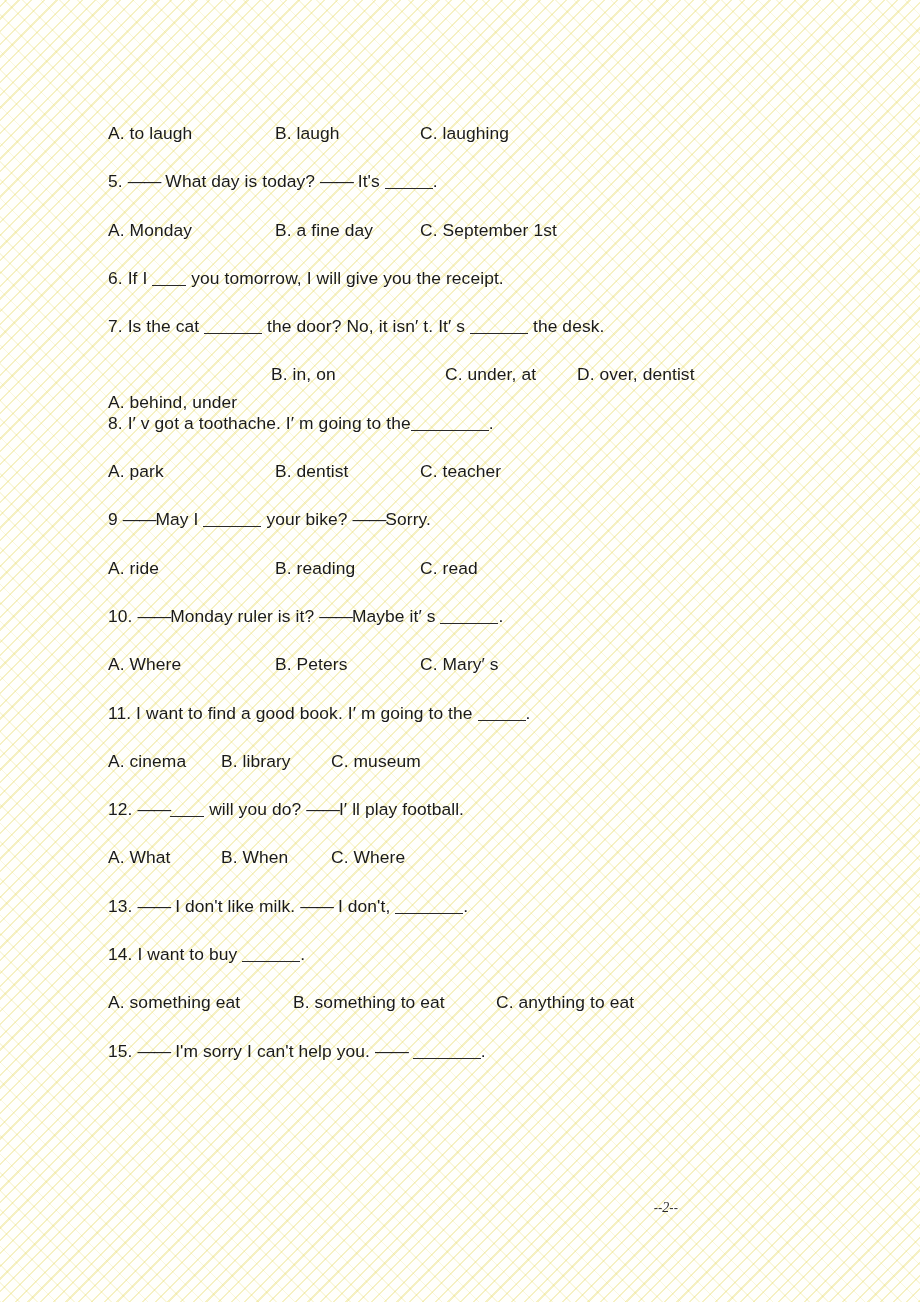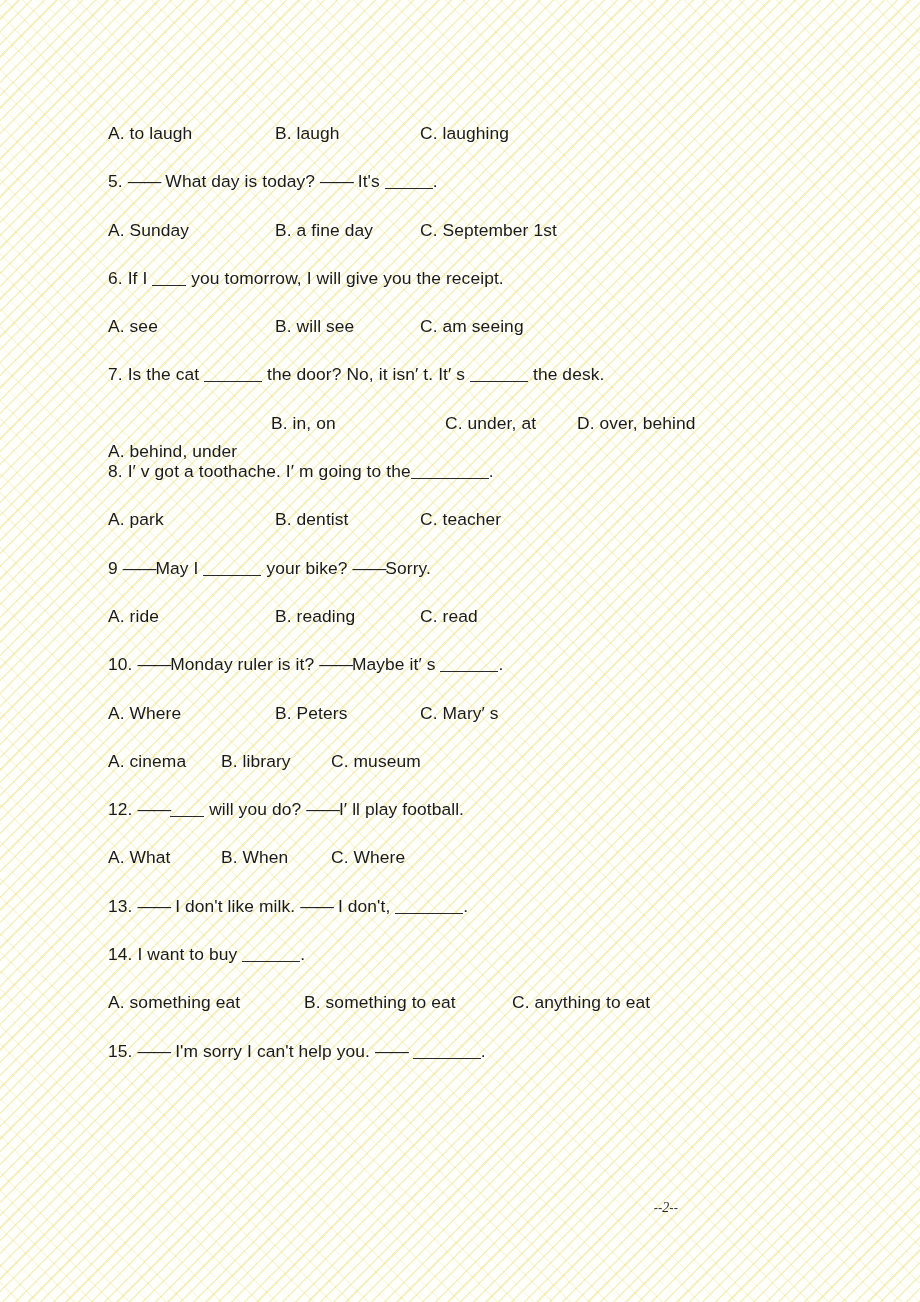--- a/index.html
+++ b/index.html
@@ -87,22 +87,22 @@
   .opts-q7 .opt-c { left: 337px; }
   .opts-q7 .opt-d { left: 469px; }
 
   
   .opts-tight .opt-a { left: 0px; }
   .opts-tight .opt-b { left: 113px; }
   .opts-tight .opt-c { left: 223px; }
 
   
   .opts-wide .opt-a { left: 0px; }
-  .opts-wide .opt-b { left: 196px; }
-  .opts-wide .opt-c { left: 404px; }
+  .opts-wide .opt-b { left: 185px; }
+  .opts-wide .opt-c { left: 388px; }
 
   
   .blank {
     display: inline-block;
     border-bottom: 1.3px solid #2a2a2a;
     vertical-align: -2px;
     height: 13px;
   }
   .bl-xs { width: 34px; }
   .bl-sm { width: 48px; }
@@ -137,55 +137,51 @@
 
 <div id="page">
   <div class="content" id="content">
       <div class="line opts ">
         <span class="opt opt-a">A. to laugh</span>
         <span class="opt opt-b">B. laugh</span>
         <span class="opt opt-c">C. laughing</span>
       </div>
       <div class="line"><span>5.</span><span> </span><span class="dash">——</span><span> What day is today? </span><span class="dash">——</span><span> It's </span><span class="blank bl-sm"></span><span>.</span></div>
       <div class="line opts ">
-        <span class="opt opt-a">A. Sunday</span>
+        <span class="opt opt-a">A. Monday</span>
         <span class="opt opt-b">B. a fine day</span>
         <span class="opt opt-c">C. September 1st</span>
       </div>
       <div class="line"><span>6.</span><span> If I </span><span class="blank bl-xs"></span><span> you tomorrow, I will give you the receipt.</span></div>
-      <div class="line opts ">
-        <span class="opt opt-a">A. see</span>
-        <span class="opt opt-b">B. will see</span>
-        <span class="opt opt-c">C. am seeing</span>
-      </div>
       <div class="line"><span>7.</span><span> Is the cat </span><span class="blank bl-md"></span><span> the door?    No, it isn′ t. It′ s </span><span class="blank bl-md"></span><span> the desk.</span></div>
       <div class="line opts opts-q7">
         <span class="opt opt-a">A. behind, under</span>
         <span class="opt opt-b">B. in, on</span>
         <span class="opt opt-c">C. under, at</span>
-        <span class="opt opt-d">D. over, behind</span>
+        <span class="opt opt-d">D. over, dentist</span>
       </div>
       <div class="line"><span>8.</span><span> I′ v got a toothache. I′ m going to the</span><span class="blank bl-xl"></span><span>.</span></div>
       <div class="line opts ">
         <span class="opt opt-a">A. park</span>
         <span class="opt opt-b">B. dentist</span>
         <span class="opt opt-c">C. teacher</span>
       </div>
       <div class="line"><span>9</span><span> </span><span class="dash">——</span><span>May I </span><span class="blank bl-md"></span><span> your bike?   </span><span class="dash">——</span><span>Sorry.</span></div>
       <div class="line opts ">
         <span class="opt opt-a">A. ride</span>
         <span class="opt opt-b">B. reading</span>
         <span class="opt opt-c">C. read</span>
       </div>
       <div class="line"><span>10.</span><span> </span><span class="dash">——</span><span>Monday ruler is it?   </span><span class="dash">——</span><span>Maybe it′ s </span><span class="blank bl-md"></span><span>.</span></div>
       <div class="line opts ">
         <span class="opt opt-a">A. Where</span>
         <span class="opt opt-b">B. Peters</span>
         <span class="opt opt-c">C. Mary′ s</span>
       </div>
+      <div class="line"><span>11.</span><span> I want to find a good book. I′ m going to the </span><span class="blank bl-sm"></span><span>.</span></div>
       <div class="line opts opts-tight">
         <span class="opt opt-a">A. cinema</span>
         <span class="opt opt-b">B. library</span>
         <span class="opt opt-c">C. museum</span>
       </div>
       <div class="line"><span>12.</span><span> </span><span class="dash">——</span><span class="blank bl-xs"></span><span> will you do?   </span><span class="dash">——</span><span>I′ ll play football.</span></div>
       <div class="line opts opts-tight">
         <span class="opt opt-a">A. What</span>
         <span class="opt opt-b">B. When</span>
         <span class="opt opt-c">C. Where</span>

